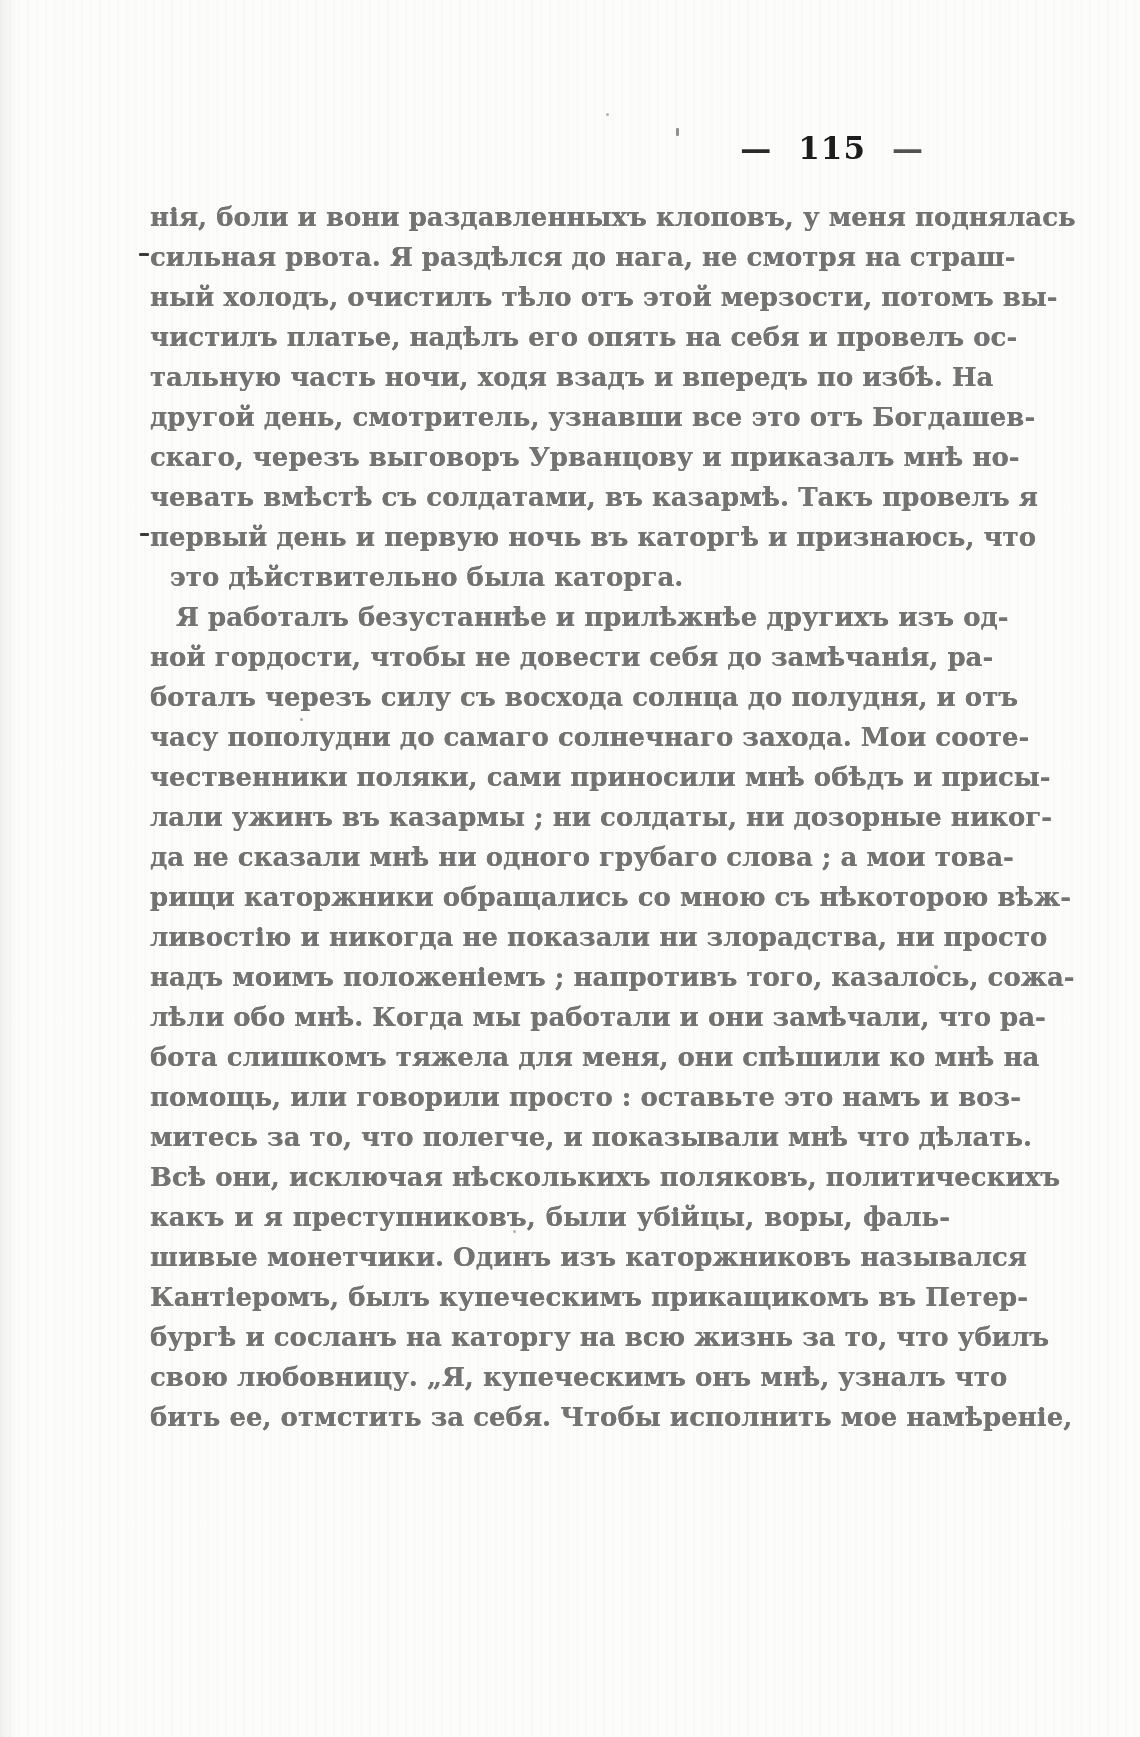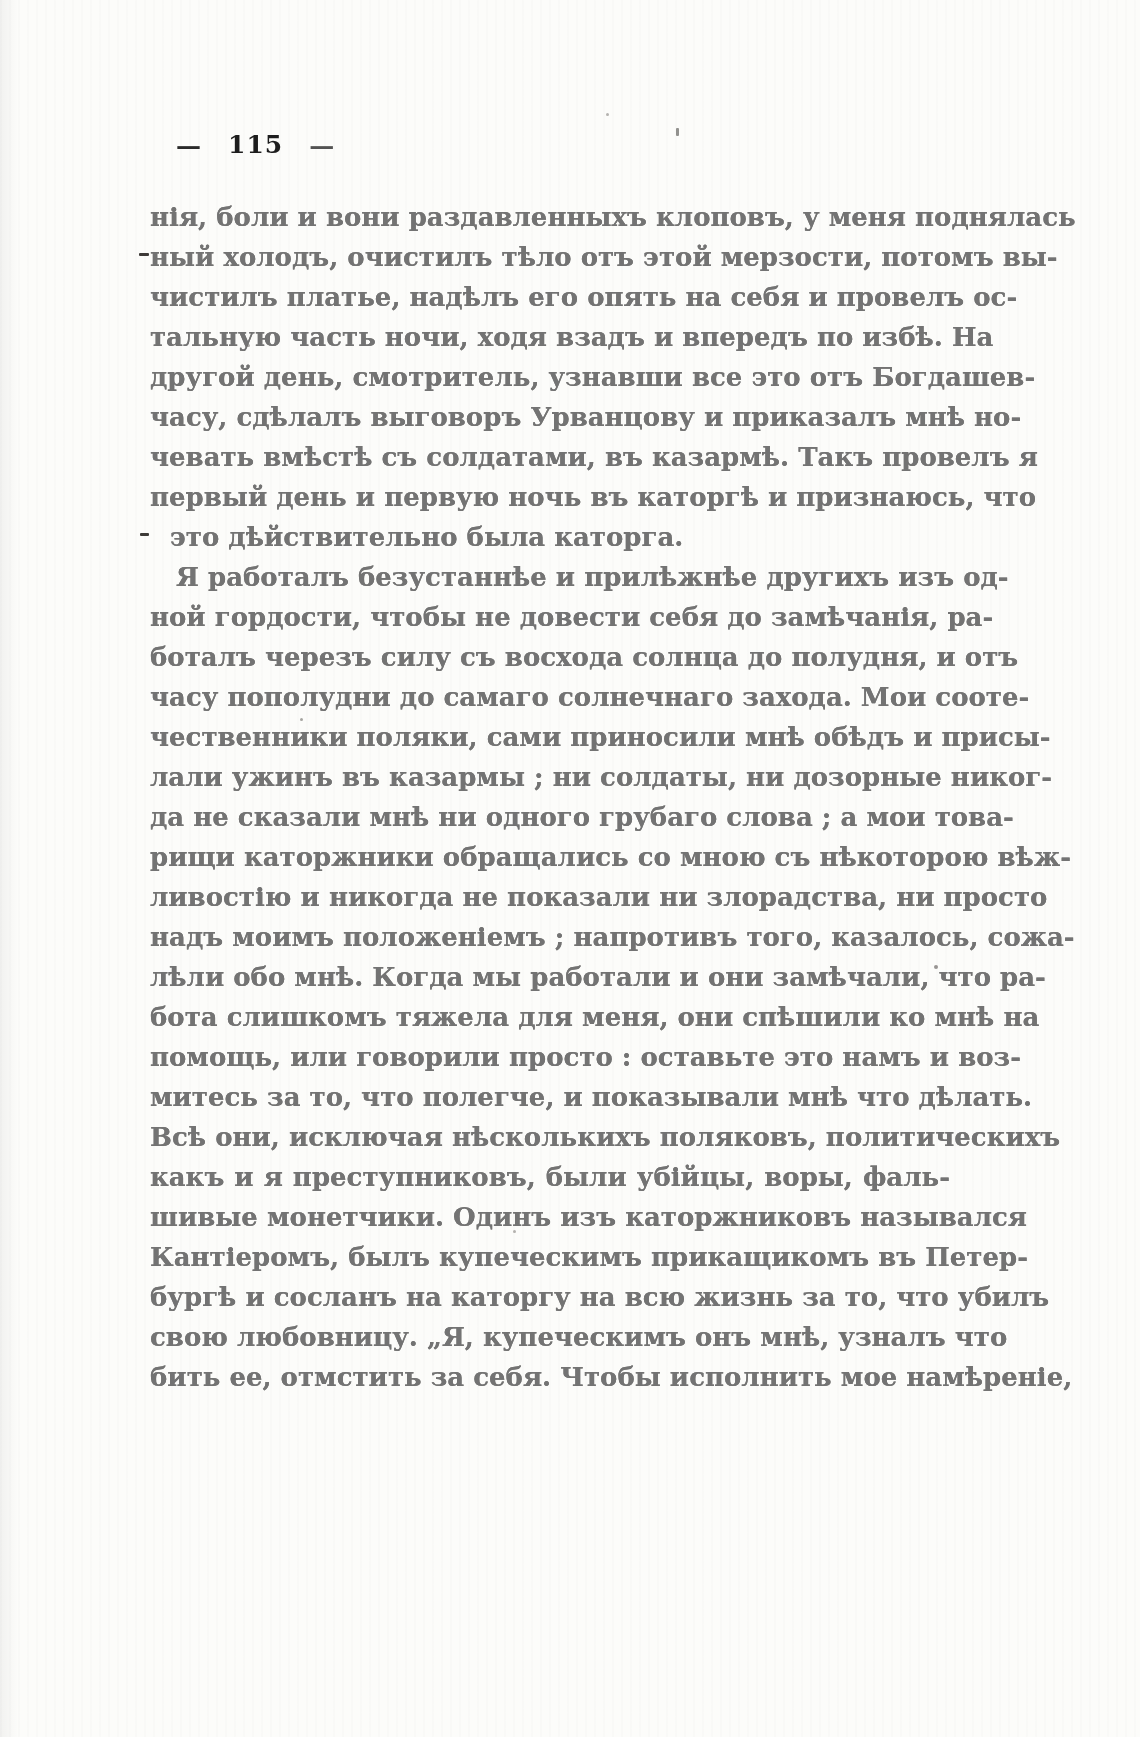--- a/index.html
+++ b/index.html
@@ -23,24 +23,24 @@
   .page {
     position: absolute;
     inset: 0;
   }
 
   .page-header {
     position: absolute;
     left: 150px;
     top: 131px;
     width: 800px;
-    text-align: left;
+    text-align: right;
     font-family: "DejaVu Serif", serif;
     font-weight: 700;
-    font-size: 25px;
+    font-size: 31px;
     color: #1d1d1d;
     letter-spacing: 1px;
   }
   .page-header .dash {
     display: inline-block;
     margin: 0 26px;
     color: #2a2a2a;
   }
   .page-header .dash.right {
     opacity: 0.8;
@@ -92,25 +92,26 @@
 <body>
 
 <div class="page">
 
   <div class="page-header">
     <span class="dash left">—</span><span class="pagenum">115</span><span class="dash right">—</span>
   </div>
 
   <div class="text-block">
       <div class="line">нія, боли и вони раздавленныхъ клоповъ, у меня поднялась</div>
+      <div class="line">сильная рвота. Я раздѣлся до нага, не смотря на страш-</div>
       <div class="line">ный холодъ, очистилъ тѣло отъ этой мерзости, потомъ вы-</div>
       <div class="line">чистилъ платье, надѣлъ его опять на себя и провелъ ос-</div>
       <div class="line">тальную часть ночи, ходя взадъ и впередъ по избѣ. На</div>
       <div class="line">другой день, смотритель, узнавши все это отъ Богдашев-</div>
-      <div class="line">часу, сдѣлалъ выговоръ Урванцову и приказалъ мнѣ но-</div>
+      <div class="line">скаго, черезъ выговоръ Урванцову и приказалъ мнѣ но-</div>
       <div class="line">чевать вмѣстѣ съ солдатами, въ казармѣ. Такъ провелъ я</div>
       <div class="line">первый день и первую ночь въ каторгѣ и признаюсь, что</div>
       <div class="line pend">это дѣйствительно была каторга.</div>
       <div class="line indent">Я работалъ безустаннѣе и прилѣжнѣе другихъ изъ од-</div>
       <div class="line">ной гордости, чтобы не довести себя до замѣчанія, ра-</div>
       <div class="line">боталъ черезъ силу съ восхода солнца до полудня, и отъ</div>
       <div class="line">часу пополудни до самаго солнечнаго захода. Мои сооте-</div>
       <div class="line">чественники поляки, сами приносили мнѣ обѣдъ и присы-</div>
       <div class="line">лали ужинъ въ казармы ; ни солдаты, ни дозорные никог-</div>
       <div class="line">да не сказали мнѣ ни одного грубаго слова ; а мои това-</div>

